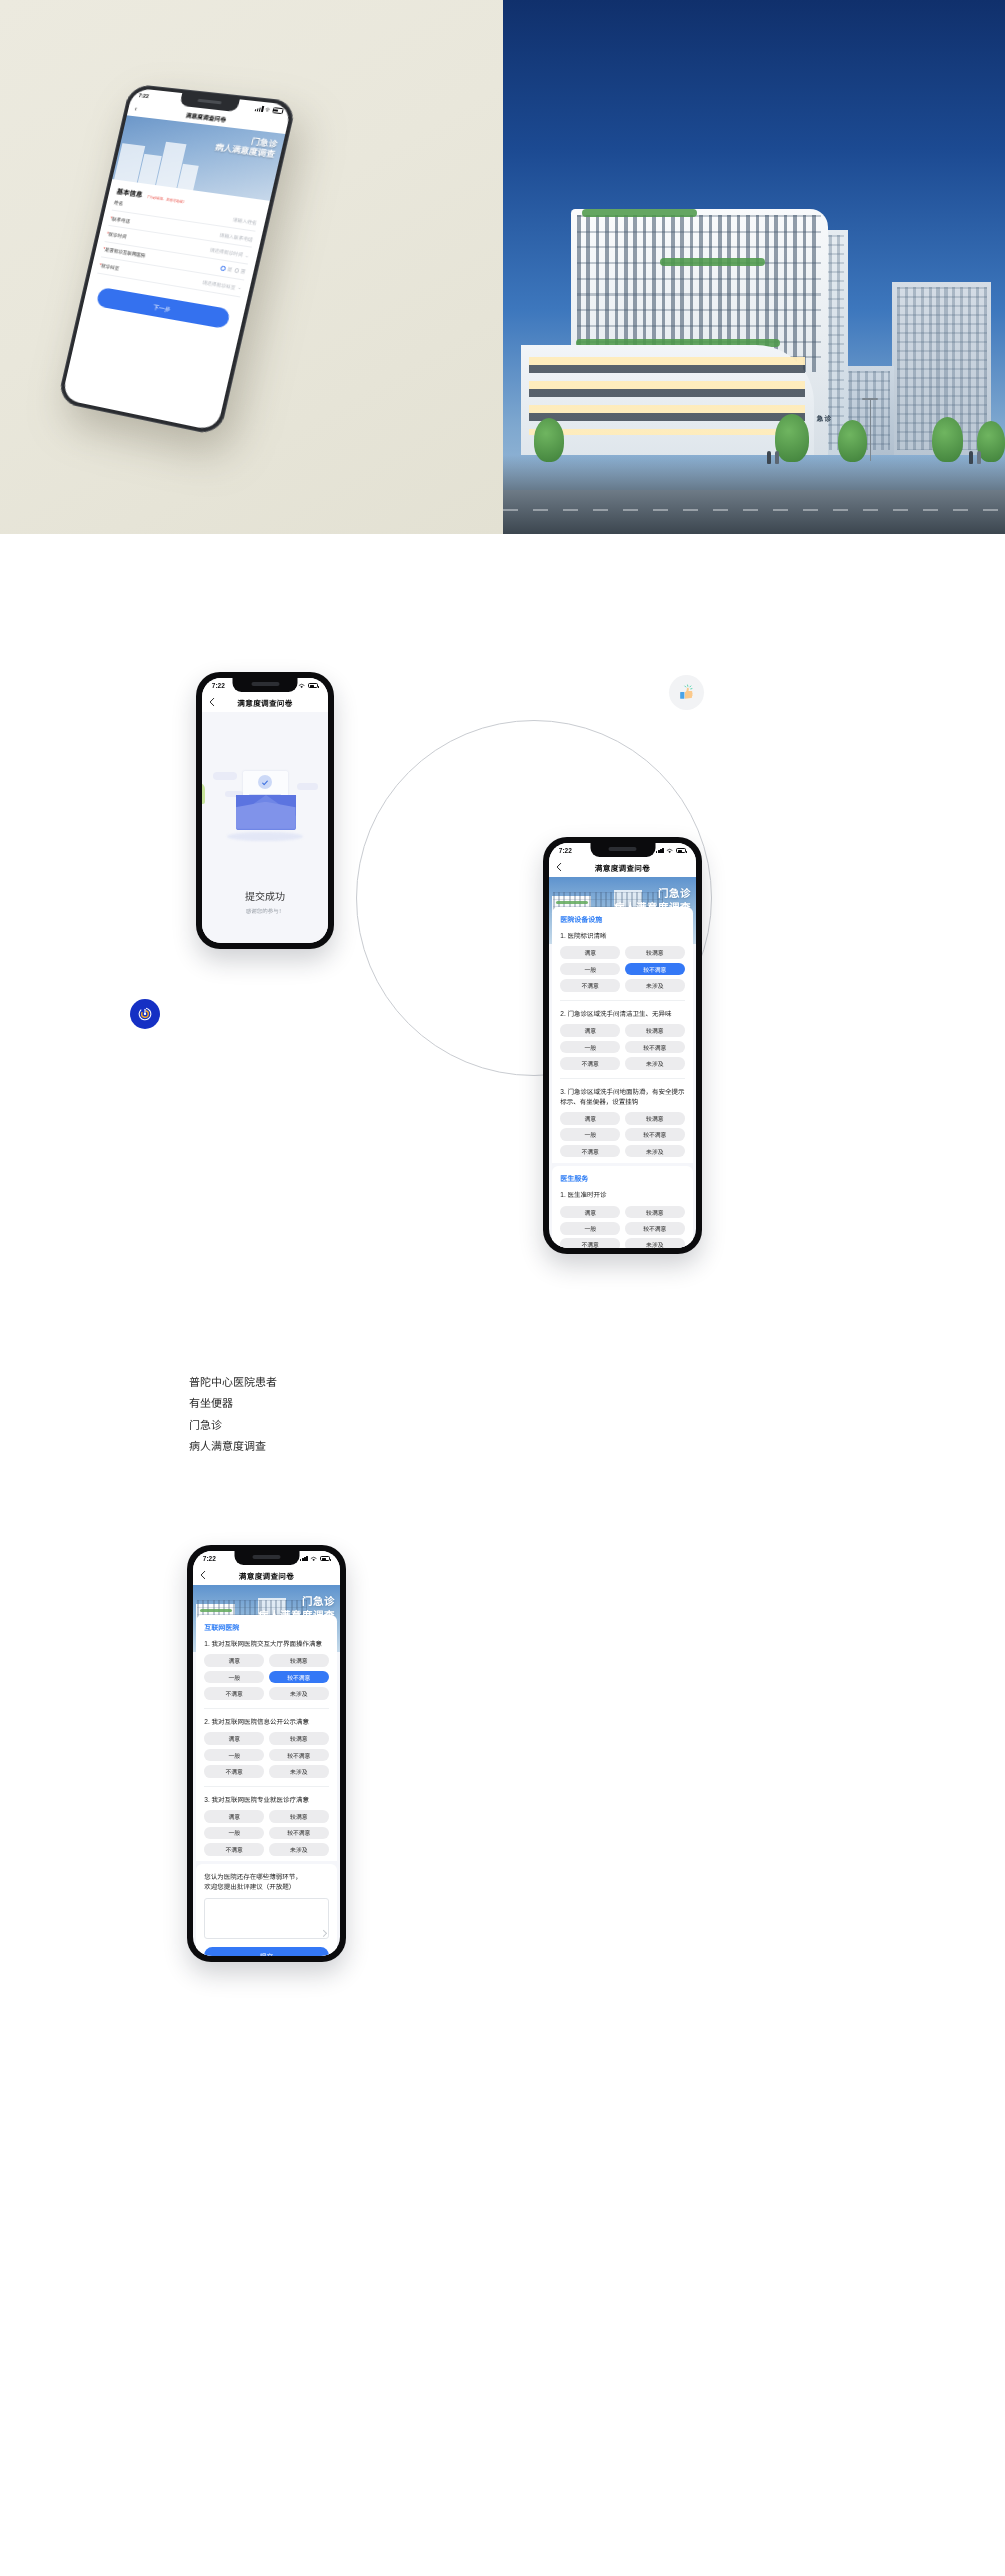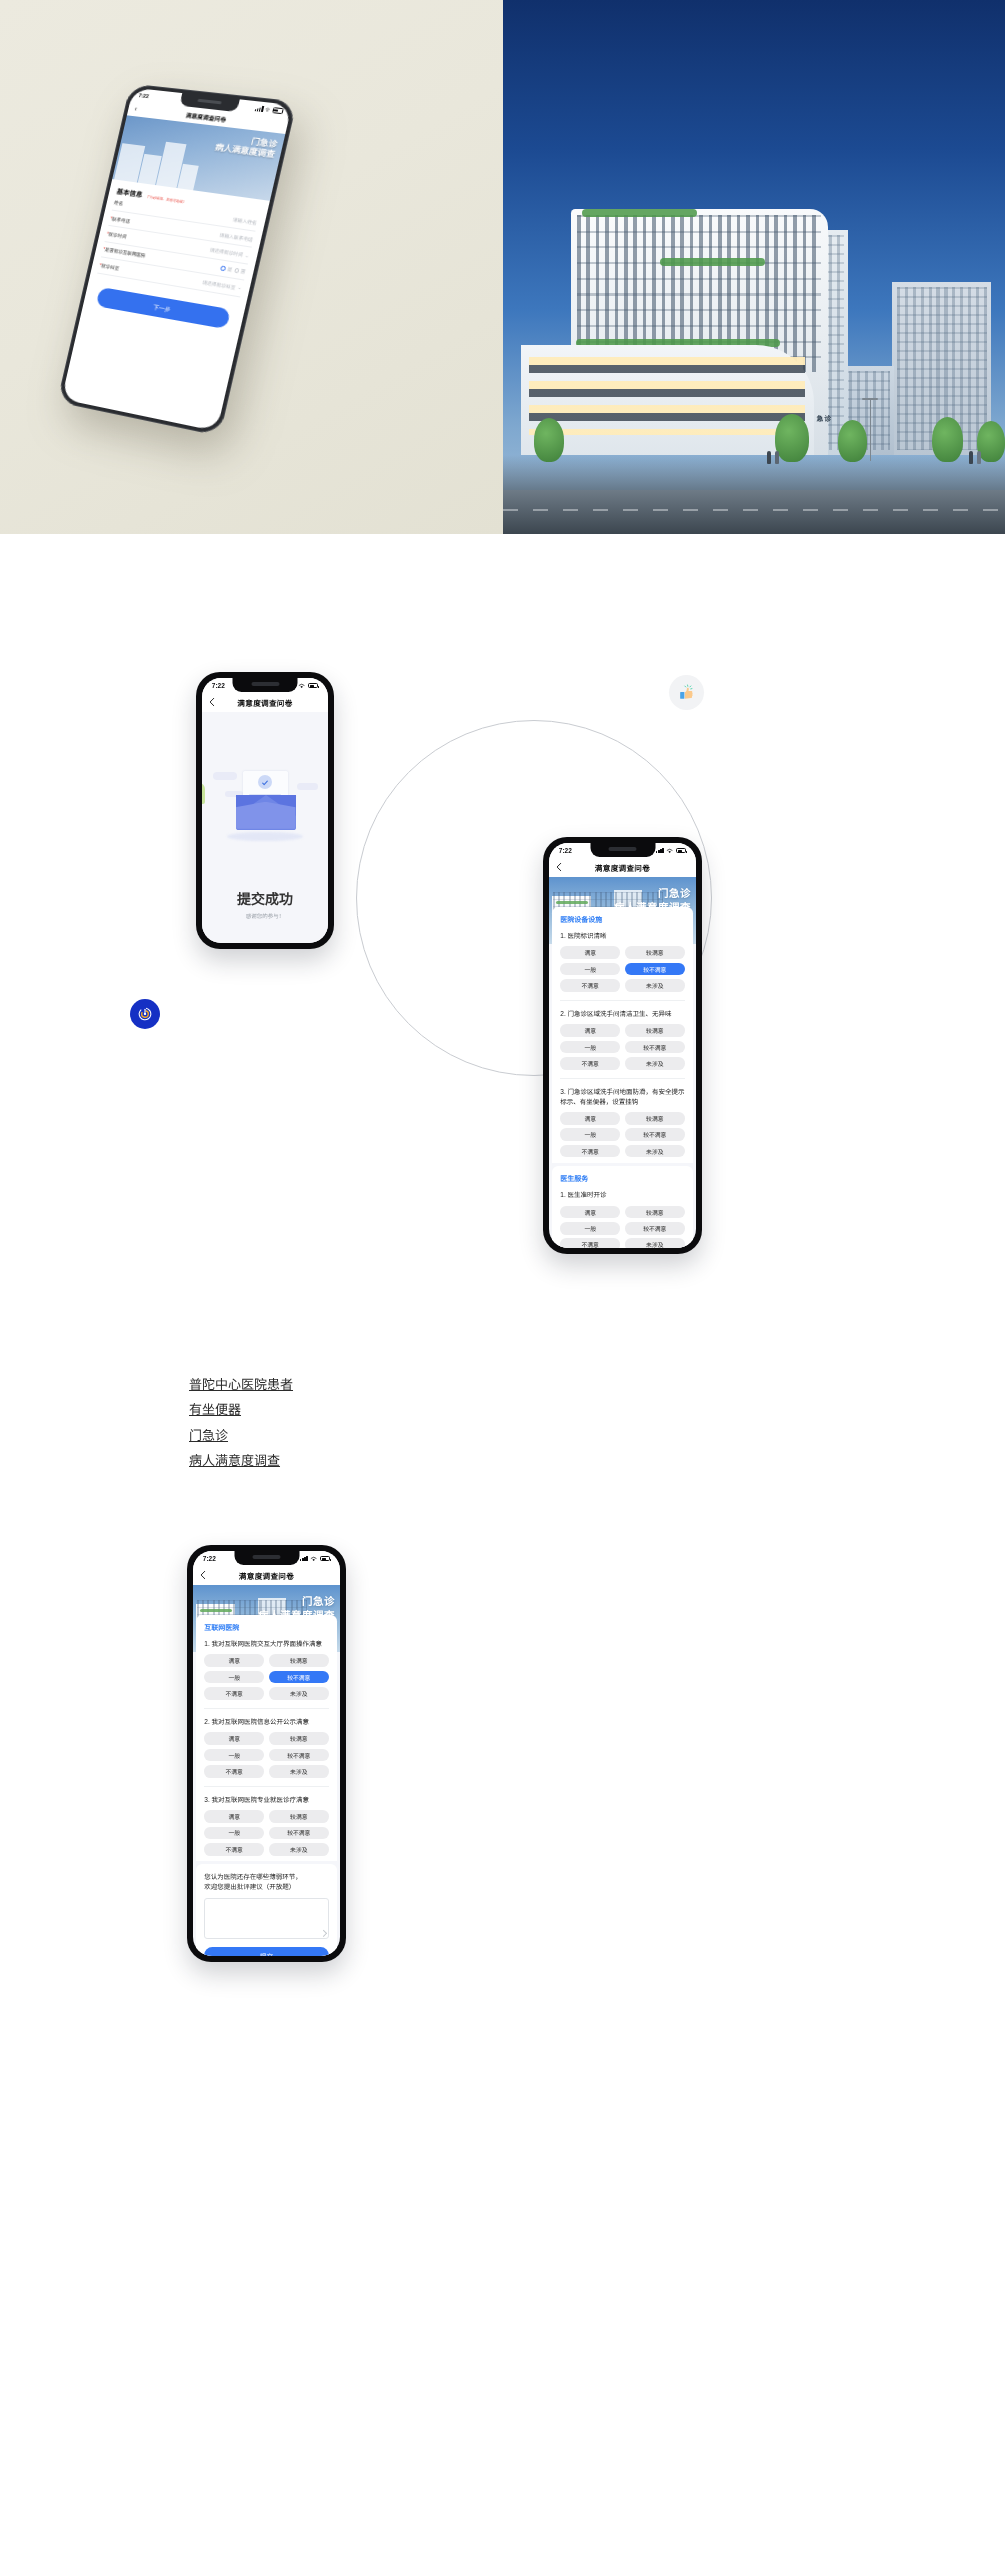--- a/index.html
+++ b/index.html
@@ -168,25 +168,25 @@
   .env-letter .ln.n1{top:23px;width:32px;} .env-letter .ln.n2{top:27px;width:32px;} .env-letter .ln.n3{top:31px;width:23px;}
   .env-back{position:absolute;left:20px;top:25px;width:60px;height:35px;background:#6f86e6;border-radius:1.6px 1.6px 2.6px 2.6px;}
   .env-flapL{position:absolute;left:20px;top:25px;width:0;height:0;border-left:30px solid #5c74e0;border-bottom:21px solid transparent;}
   .env-flapR{position:absolute;left:50px;top:25px;width:0;height:0;border-right:30px solid #5c74e0;border-bottom:21px solid transparent;}
   .env-front{position:absolute;left:20px;top:32px;width:60px;height:27px;background:#8093ea;
     clip-path:polygon(0 100%,0 20%,50% 0,100% 20%,100% 100%);border-radius:0 0 2.6px 2.6px;}
   .env-shadow{position:absolute;left:11.5px;top:62px;width:76px;height:9.4px;border-radius:50%;background:#dfe4f6;opacity:.8;filter:blur(1px);}
   .tree-b{position:absolute;left:-23px;top:13.6px;width:12.6px;height:21px;border-radius:6.3px 6.3px 2.1px 2.1px;background:#c7e39a;}
   .tree-a::after,.tree-b::after{content:"";position:absolute;left:50%;bottom:-5.2px;transform:translateX(-50%);width:1px;height:6.3px;background:#9fc3d2;}
   .tree-b::after{background:#a8c878;}
-  .succ-title{margin-top:39px;font-size:14px;color:#333;font-weight:700;}
+  .succ-title{margin-top:39px;font-size:10px;color:#333;font-weight:400;}
   .succ-sub{margin-top:4.7px;font-size:5.5px;color:#9aa0a8;}
 
   
-  .textblock{position:absolute;left:189px;top:1372px;font-size:13px;line-height:1.95;color:#2b2b2b;text-decoration:underline;}
+  .textblock{position:absolute;left:189px;top:1372px;font-size:11px;line-height:1.95;color:#2b2b2b;}
 </style>
 </head>
 <body>
 
 <div class="top-row">
 
   <div class="top-left">
     <div class="tilt-wrap">
       <div class="tilt-body">
         <div class="tilt-screen">

